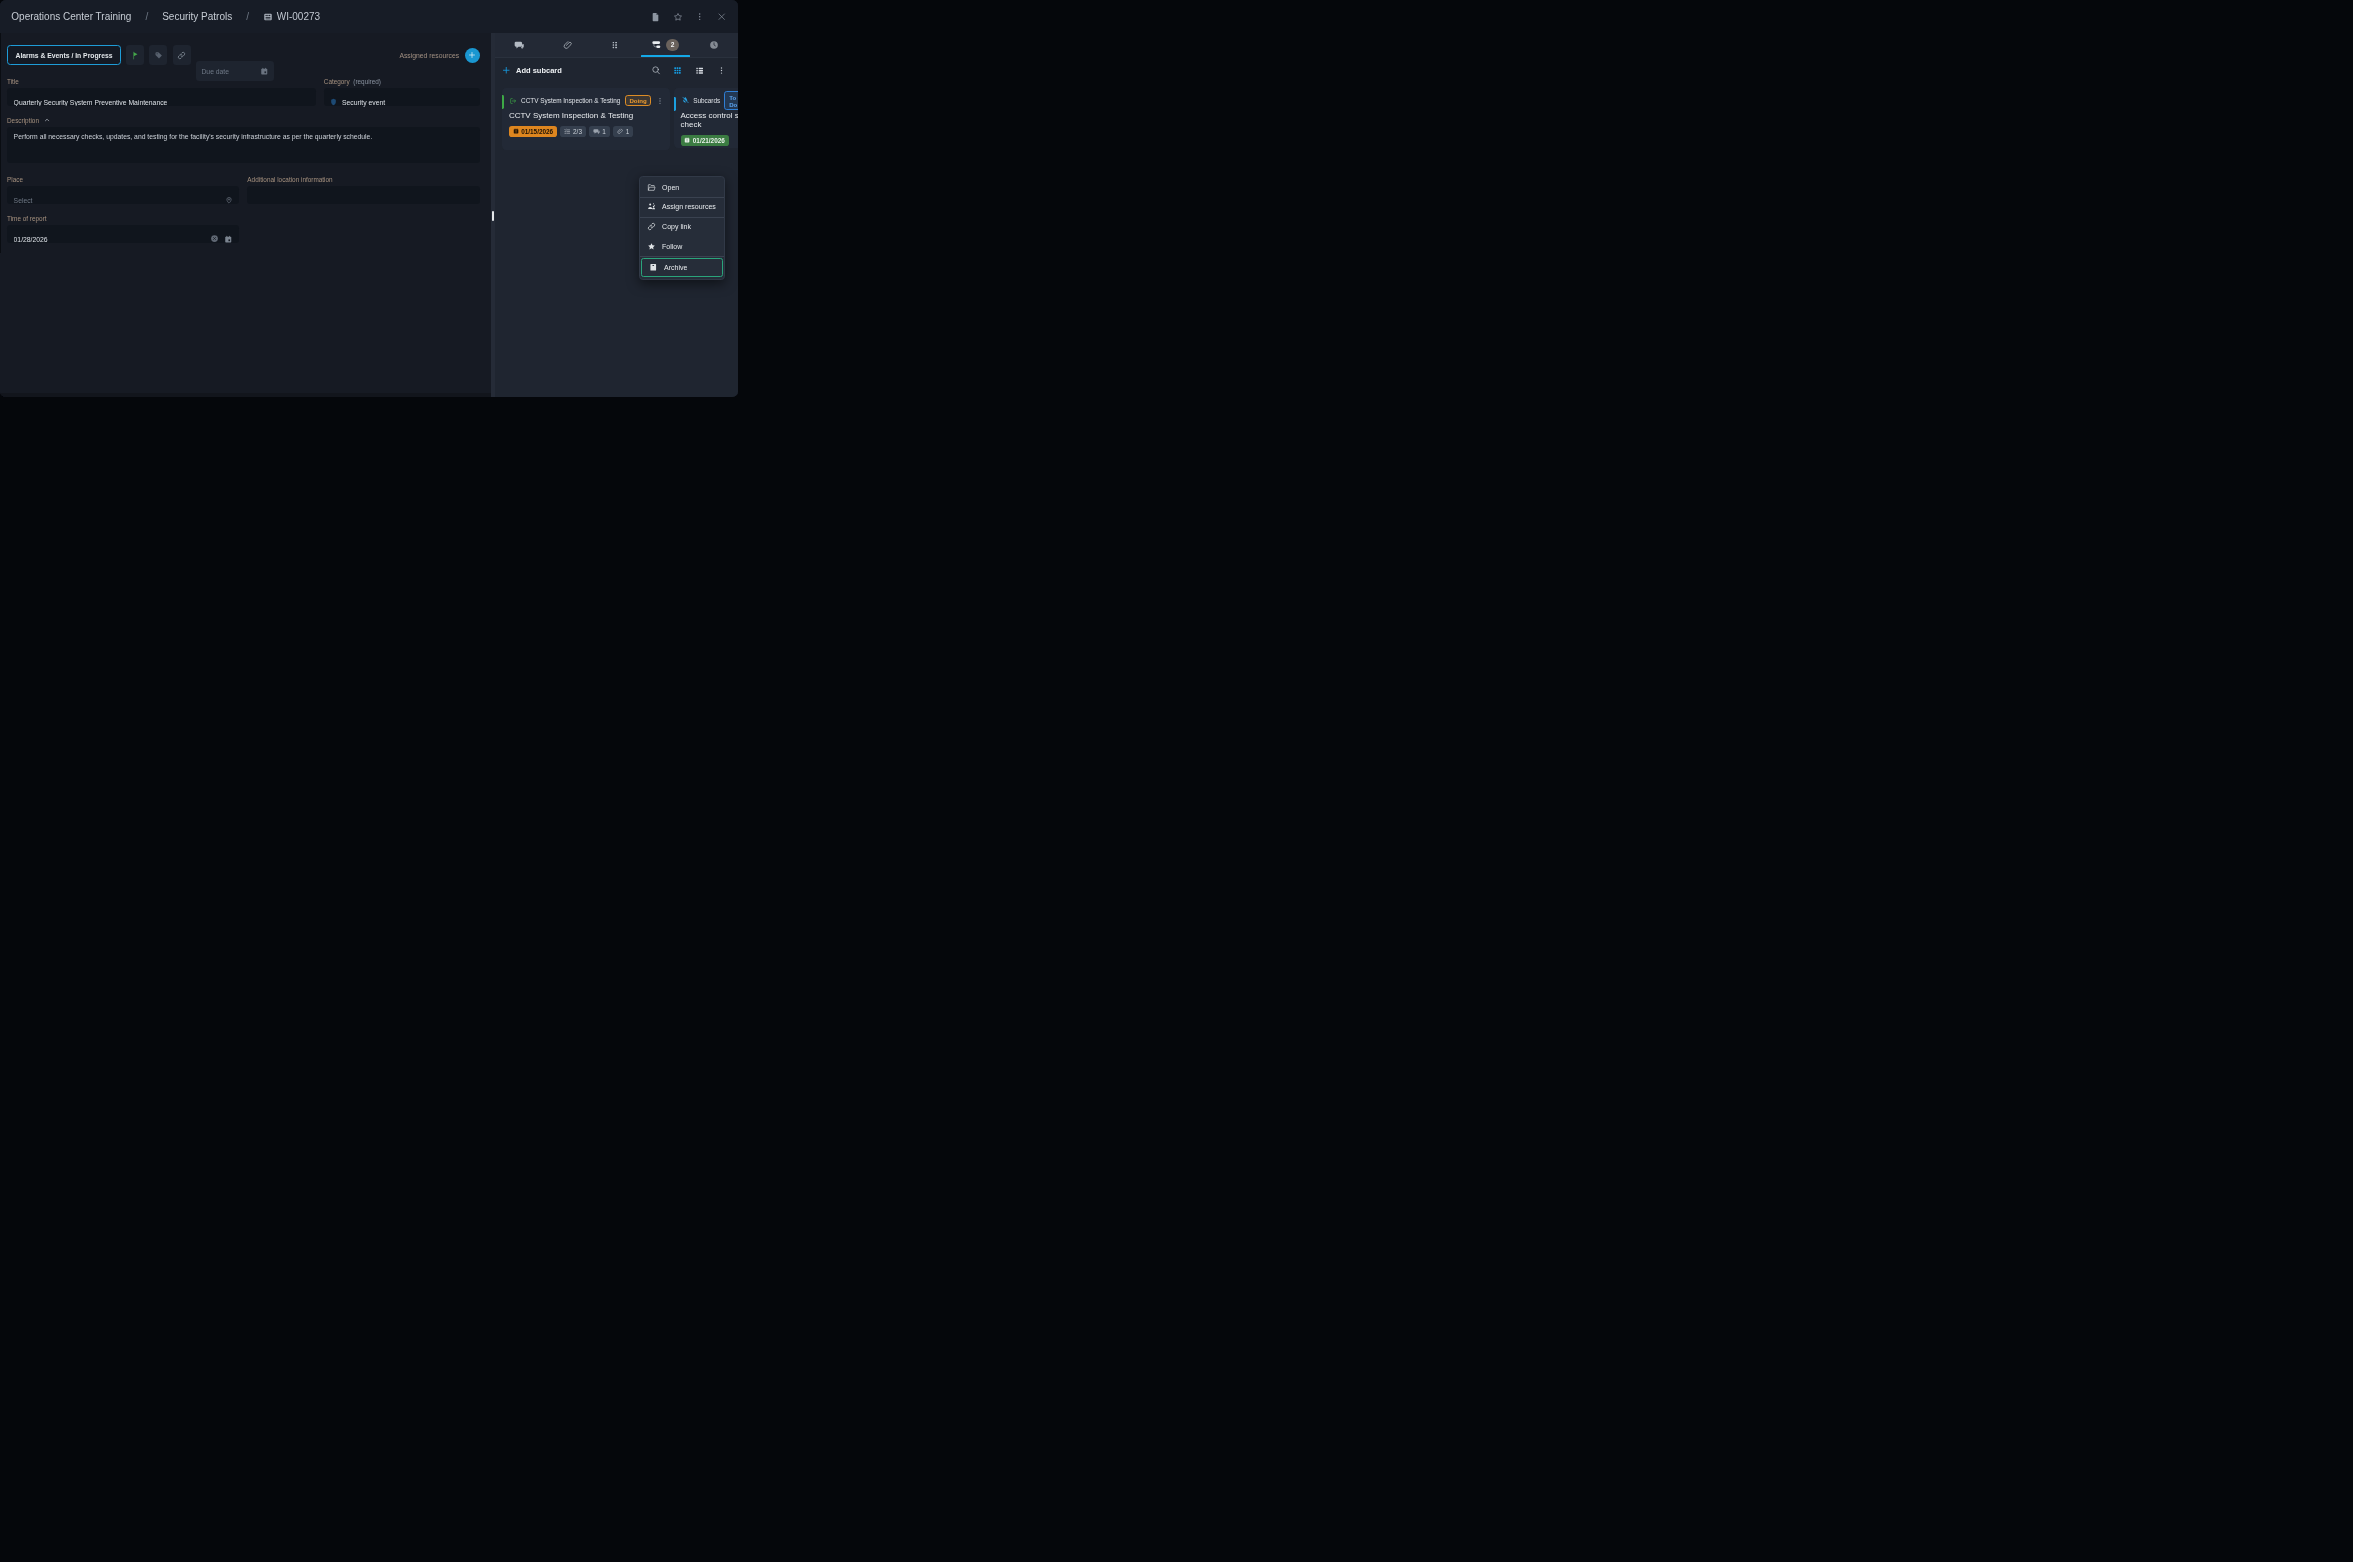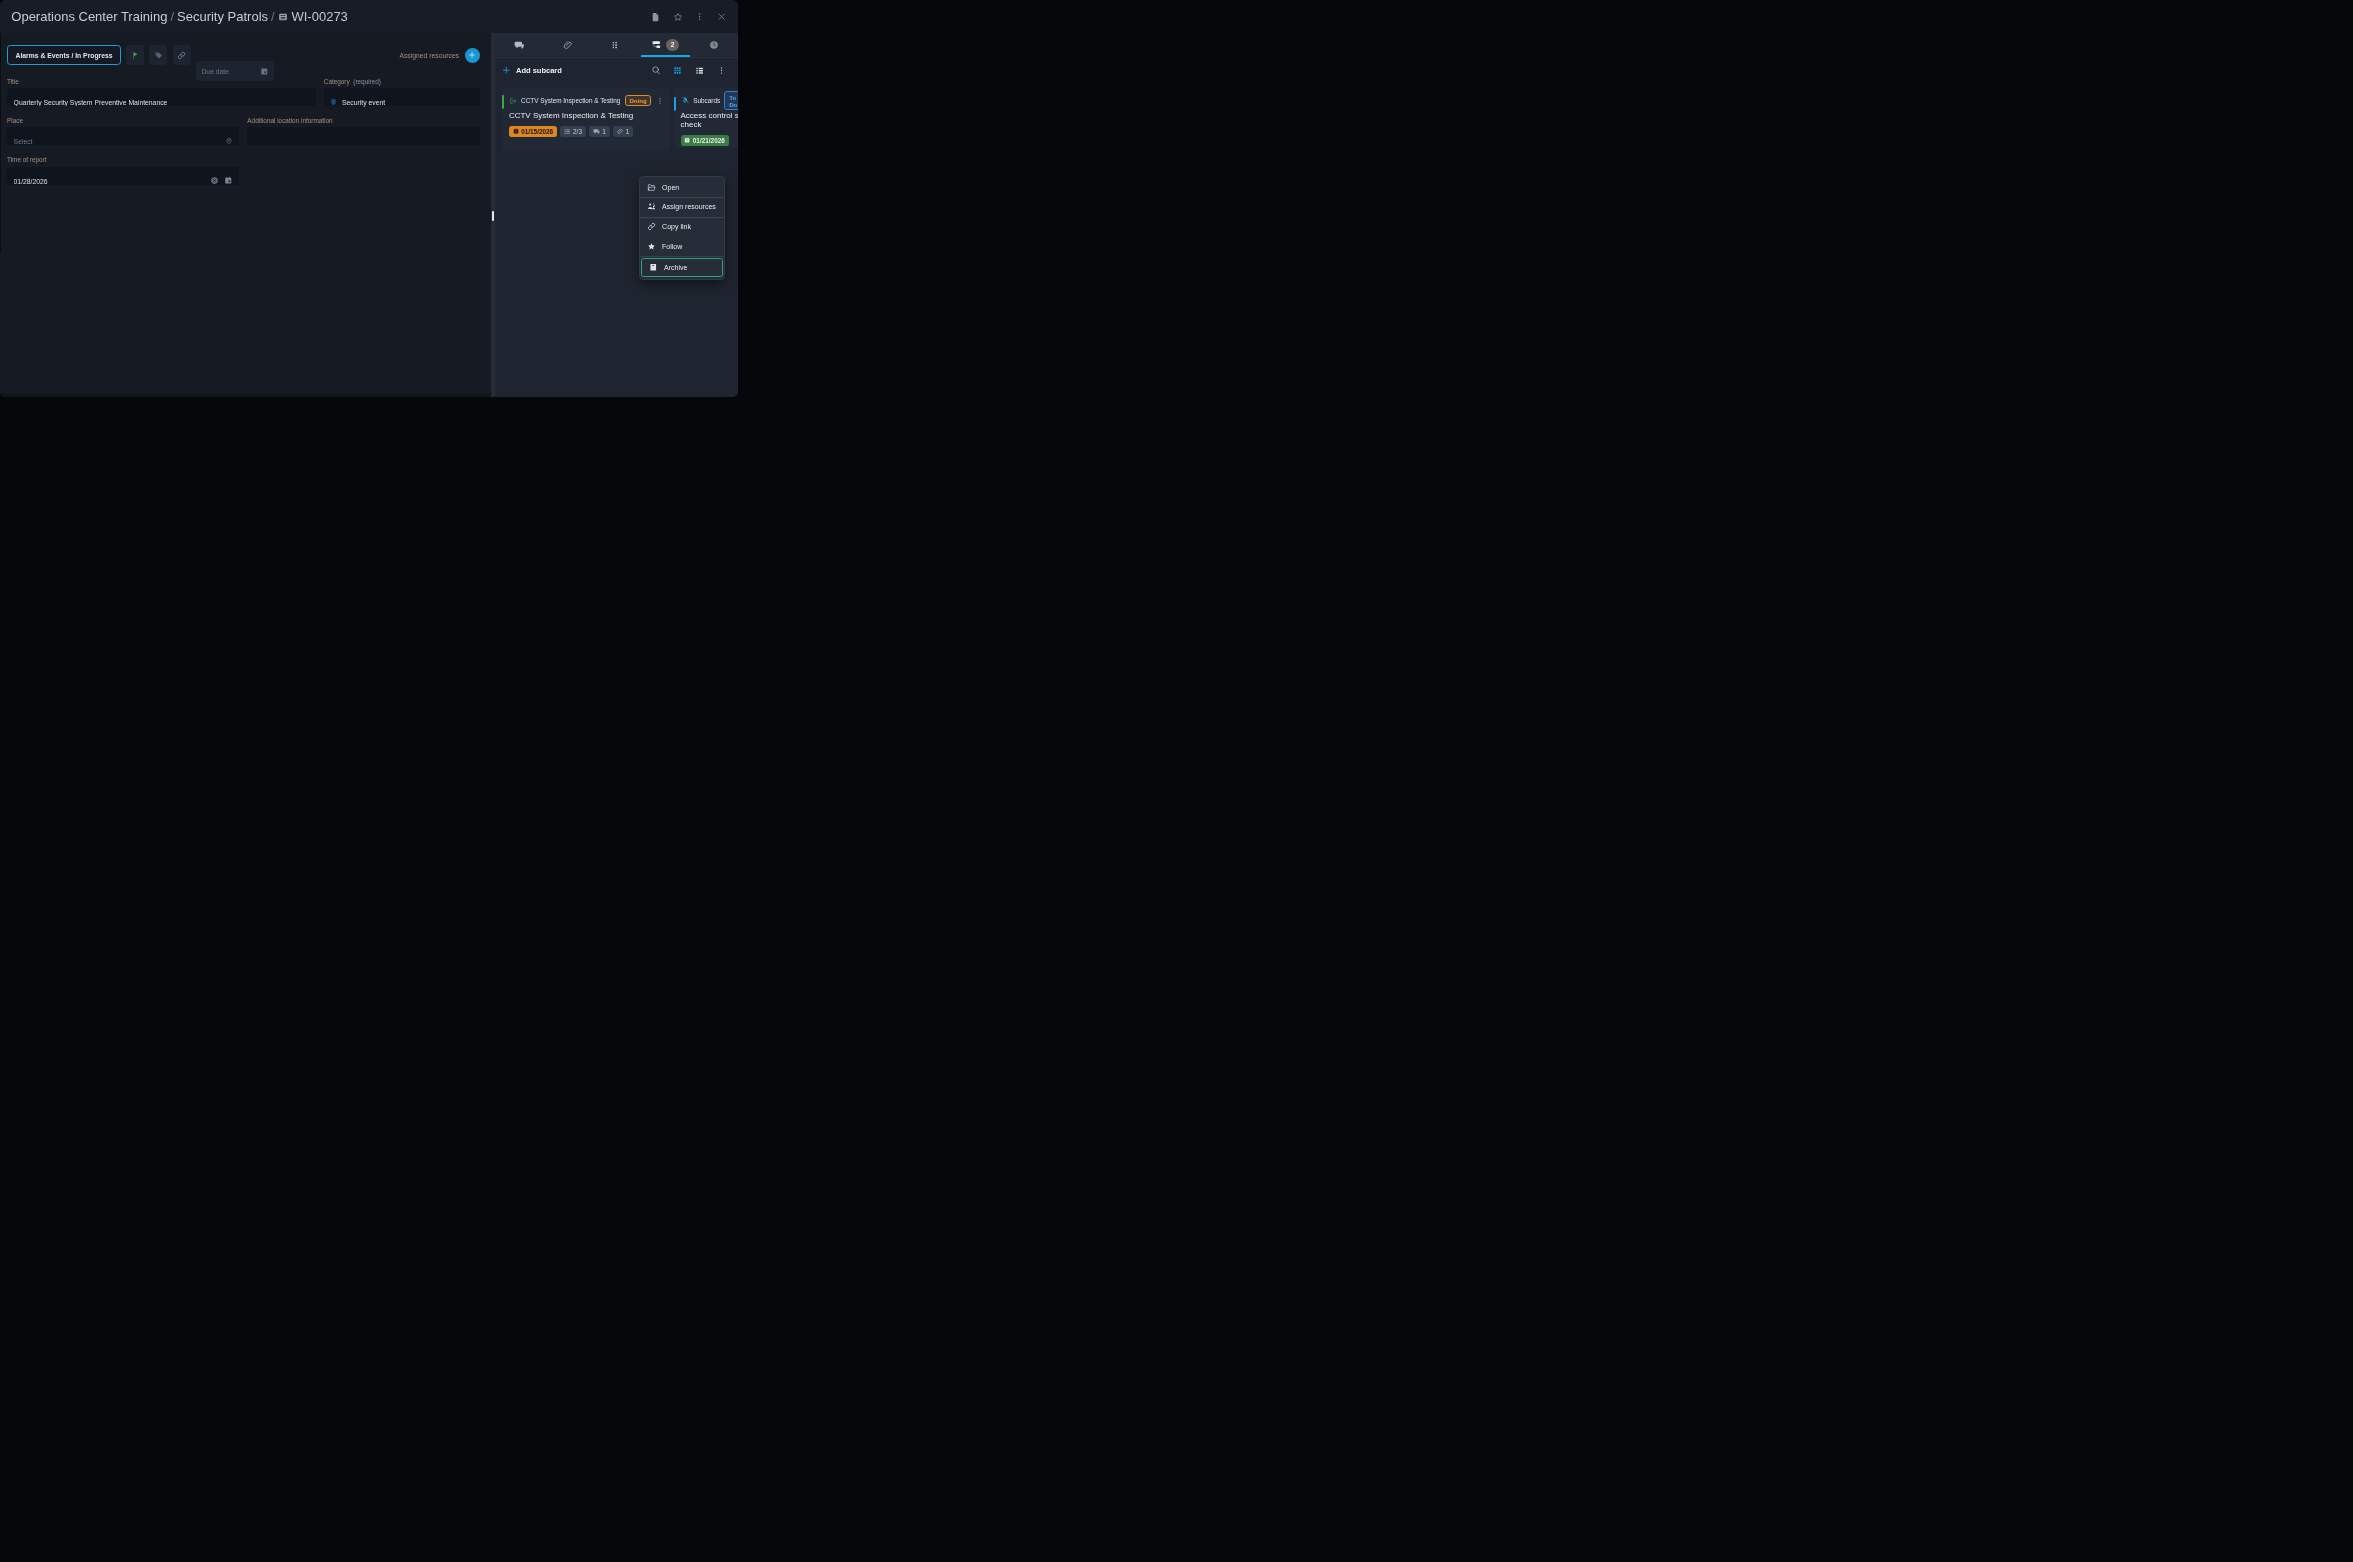--- a/index.html
+++ b/index.html
@@ -2,21 +2,21 @@
 <html style="font-size:7.5px"><head>
 <meta charset="utf-8">
 <style>
   * { margin:0; padding:0; box-sizing:border-box; }
   html,body { background:#05070b; font-family:"Liberation Sans", sans-serif; }
   body { width:738px; height:397px; overflow:hidden; }
   .window { position:relative; width:738px; height:397px; background:#171c26; border-radius:5.6px; overflow:hidden; }
 
   
   .topbar { height:33px; display:flex; align-items:center; padding:0 11.3px; background:#171c26; }
-  .crumbs { display:flex; align-items:flex-end; gap:3px; font-size:13px; color:#c6ccd4; }
+  .crumbs { display:flex; align-items:flex-end; gap:14px; font-size:10px; color:#c6ccd4; }
   .crumb-sep { color:#6d7683; }
   .crumb-cur { display:flex; align-items:center; gap:3.8px; color:#c2c8d1; }
   .topbar-actions { margin-left:auto; display:flex; align-items:center; gap:12.7px; color:#8d95a1; }
   .tb-btn { display:flex; align-items:center; justify-content:center; cursor:pointer; }
 
   
   .main { position:relative; display:flex; height:364px; }
   .left-panel { position:relative; width:491px; background:#161a23; padding:0 11.3px 0 7px; }
   .left-edge { position:absolute; left:0; top:0; width:1.4px; height:220px; background:#0a0d12; }
   .left-bottom { position:absolute; left:0; bottom:0; width:100%; height:4.2px; background:#12151c; }
@@ -210,20 +210,31 @@
             <span>
               <svg class="ic" width="7" height="8" viewBox="0 0 24 26">
                   <path d="M12 2l8 3v7c0 6-3.6 9.8-8 12-4.4-2.2-8-6-8-12V5z" fill="#1d4a74"></path>
                 </svg>
             </span>
             <span style="color:#dce0e6; font-size:6.8px;">Security event</span>
           </div>
         </div>
       </div>
 
+      <div class="mt22">
+        <div class="flabel desc-label">
+          <span>Description</span>
+          <span style="color:#c3c9d2">
+            <svg class="ic" width="6.1" height="6.1" viewBox="0 0 24 24" fill="none" stroke="currentColor" stroke-width="2.6" stroke-linecap="round" stroke-linejoin="round">
+                <path d="M5.5 15l6.5-6.5L18.5 15"></path>
+              </svg>
+          </span>
+        </div>
+        <textarea class="desc" style="">Perform all necessary checks, updates, and testing for the facility's security infrastructure as per the quarterly schedule.</textarea>
+      </div>
 
       <div class="form-row mt22">
         <div class="fcol grow1">
           <div class="flabel">Place</div>
           <div class="field">
             <span class="placeholder">Select</span>
             <span class="pin-btn">
               <svg class="ic" width="8" height="8" viewBox="0 0 24 24" fill="none" stroke="#78818e" stroke-width="1.7">
                   <path d="M12 21.5s-6.5-6-6.5-10.7A6.5 6.5 0 0 1 18.5 10.8c0 4.7-6.5 10.7-6.5 10.7z"></path>
                   <circle cx="12" cy="10.4" r="2.1"></circle>

